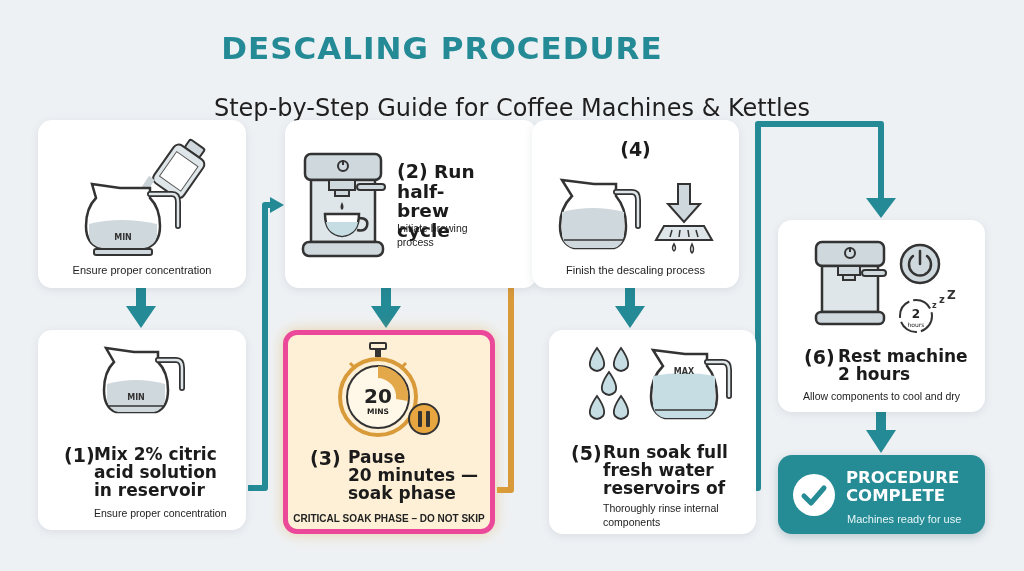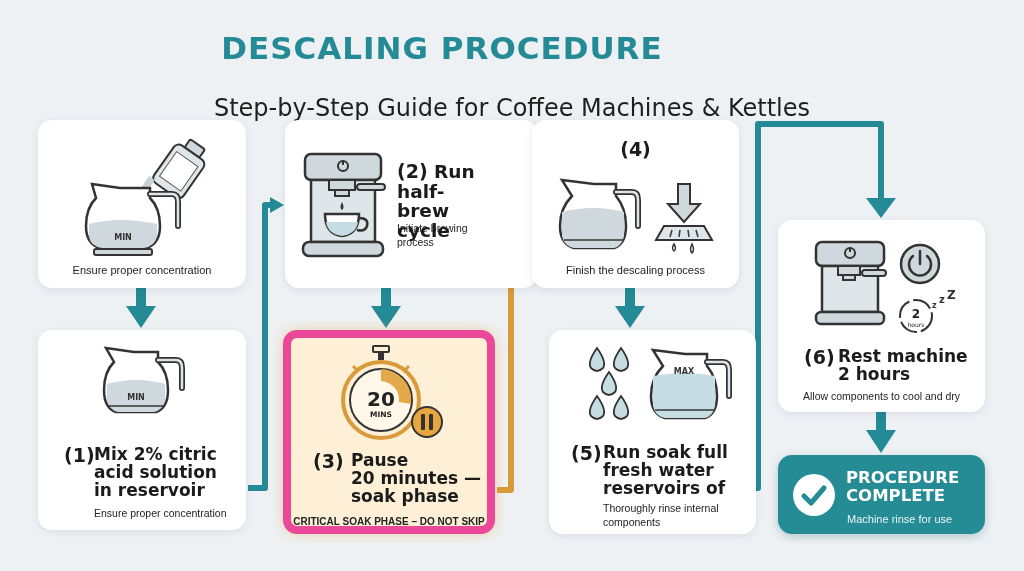--- a/index.html
+++ b/index.html
@@ -20,21 +20,21 @@
       position: absolute; left: 0; top: 70px; width: 1024px;
       text-align: center; font-size: 24px; color: #1f1f1f;
       font-family: "DejaVu Sans", sans-serif;
       margin-top: 24px;
     }
     .card {
       position: absolute; background: #ffffff; border-radius: 14px;
       box-shadow: 0 2px 8px rgba(40,60,80,0.10);
     }
     .card.soak {
-      background: #fdf0d6; border: 8px solid #ec4899;
+      background: #fdf0d6; border: 5px solid #ec4899;
       box-shadow: 0 0 14px rgba(230,170,70,0.45);
     }
     .card.done {
       background: #258b95; color: #fff;
       box-shadow: 0 3px 10px rgba(20,80,90,0.25);
     }
     .icon { position: absolute; }
     .caption {
       position: absolute; left: 0; width: 100%; text-align: center;
       font-size: 11px; color: #222;
@@ -279,14 +279,14 @@
 
 <div class="card done" style="left:778px;top:455px;width:207px;height:79px;">
   <svg class="icon" width="44" height="44" style="left:14px;top:18px;" viewBox="0 0 44 44">
     <circle cx="22" cy="22" r="21" fill="#ffffff"></circle>
     <path d="M12,23 L19,30 L32,15" fill="none" stroke="#258b95" stroke-width="5" stroke-linecap="round" stroke-linejoin="round"></path>
   </svg>
   <div class="done-title">
     <div>PROCEDURE</div>
     <div>COMPLETE</div>
   </div>
-  <div class="done-sub">Machine rinse for use</div>
+  <div class="done-sub">Machines ready for use</div>
 </div>
 
 </body></html>

